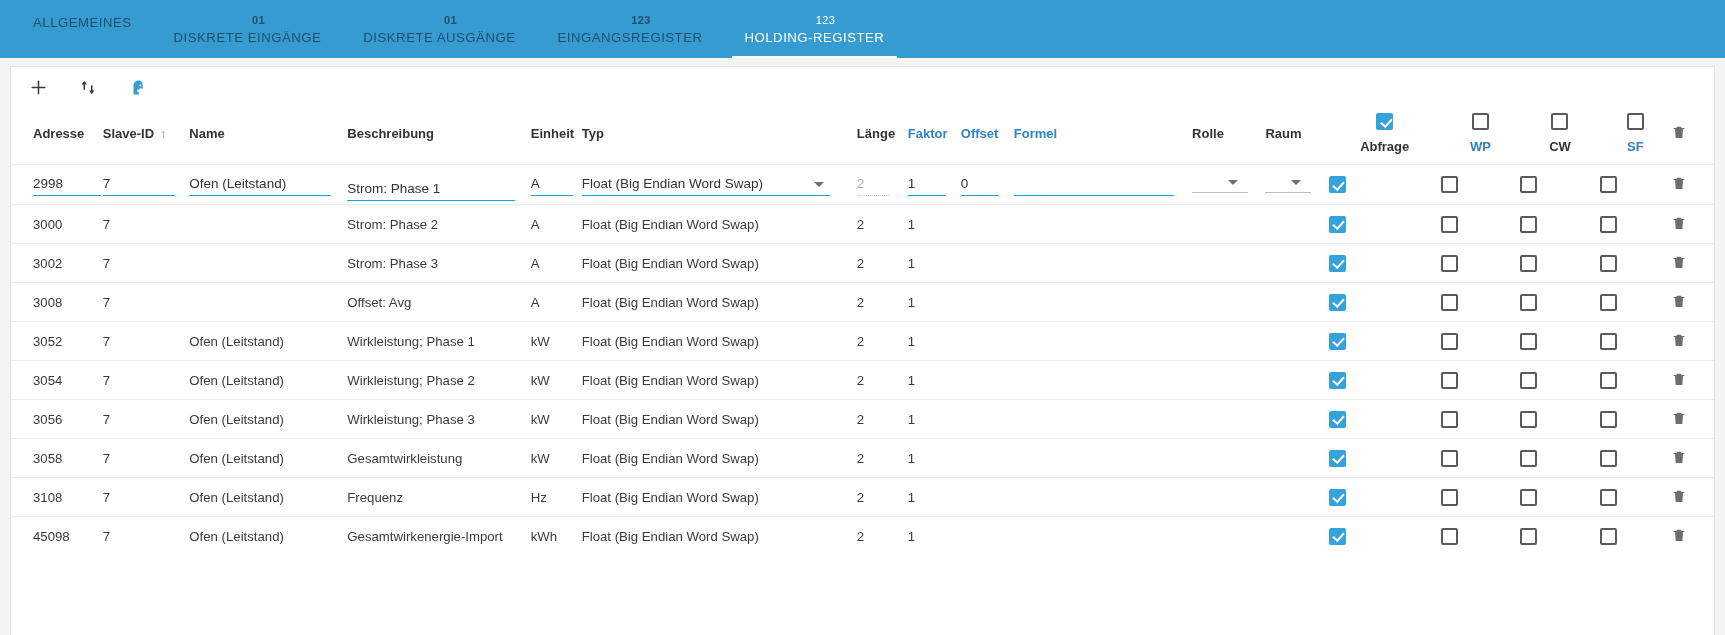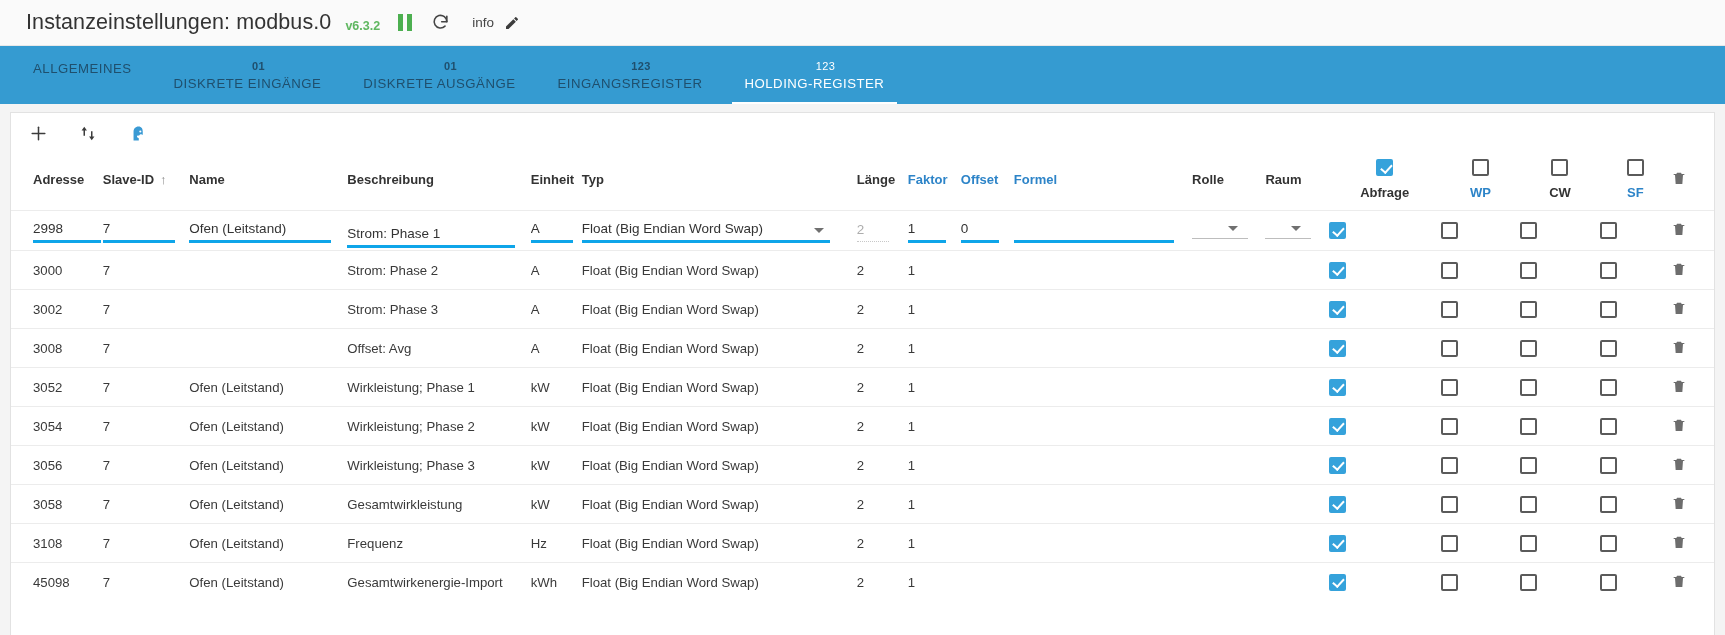--- a/index.html
+++ b/index.html
@@ -143,21 +143,21 @@
     border-top: 1px solid #ececec;
     white-space: nowrap;
     overflow: hidden;
   }
   tbody tr.edit-row td { height: 40px; border-top: 1px solid #ececec; }
 
   .sort-arrow { display: inline-block; margin-left: 6px; color: #8a8a8a; font-size: 13px; }
 
   
   .ed {
-    border: none; border-bottom: 3px solid #0ea5e9;
+    border: none; border-bottom: 1px solid #0ea5e9;
     background: transparent;
     font-family: "Liberation Sans", sans-serif;
     font-size: 13.5px;
     color: #333333;
     padding: 2px 0 4px 0;
     outline: none;
     width: 100%;
   }
   .ed.dotted { border-bottom: 1px dotted #c8c8c8; color: #adadad; }
   .sel-wrap { position: relative; width: 100%; }
@@ -217,46 +217,20 @@
   col.c-sf    { width: 70px;  }
   col.c-del   { width: 42px;  }
 
   .pad-l { padding-left: 22px !important; }
 </style>
 </head>
 <body>
 
 <div class="app">
 
-  <div class="titlebar">
-    <span class="title-text">Instanzeinstellungen: modbus.0</span>
-    <span class="version">v6.3.2</span>
-
-    <span class="tb-icon">
-      <span class="pause-icon">
-          <i></i>
-          <i></i>
-        </span>
-    </span>
-
-    <span class="tb-icon">
-      <svg width="19" height="19" viewBox="0 0 24 24" fill="none" stroke="#444" stroke-width="2" stroke-linecap="round" stroke-linejoin="round">
-        <path d="M20 11a8 8 0 1 0-2.3 5.6"></path>
-        <polyline points="20 4 20 11 13.5 11"></polyline>
-      </svg>
-    </span>
-
-    <span class="info-label">info</span>
-
-    <span class="tb-icon" style="margin-left:10px">
-      <svg width="16" height="16" viewBox="0 0 24 24" fill="#3c3c3c">
-        <path d="M3 17.25V21h3.75L17.8 9.94l-3.75-3.75L3 17.25zM20.7 7.04a1 1 0 0 0 0-1.41l-2.34-2.34a1 1 0 0 0-1.41 0l-1.83 1.83 3.75 3.75 1.83-1.83z"></path>
-      </svg>
-    </span>
-  </div>
 
   <div class="tabbar">
     <div class="tab no-num">
       <span class="tab-label">ALLGEMEINES</span>
     </div>
     <div class="tab">
       <span class="tab-num">01</span>
       <span class="tab-label">DISKRETE EINGÄNGE</span>
     </div>
     <div class="tab">

